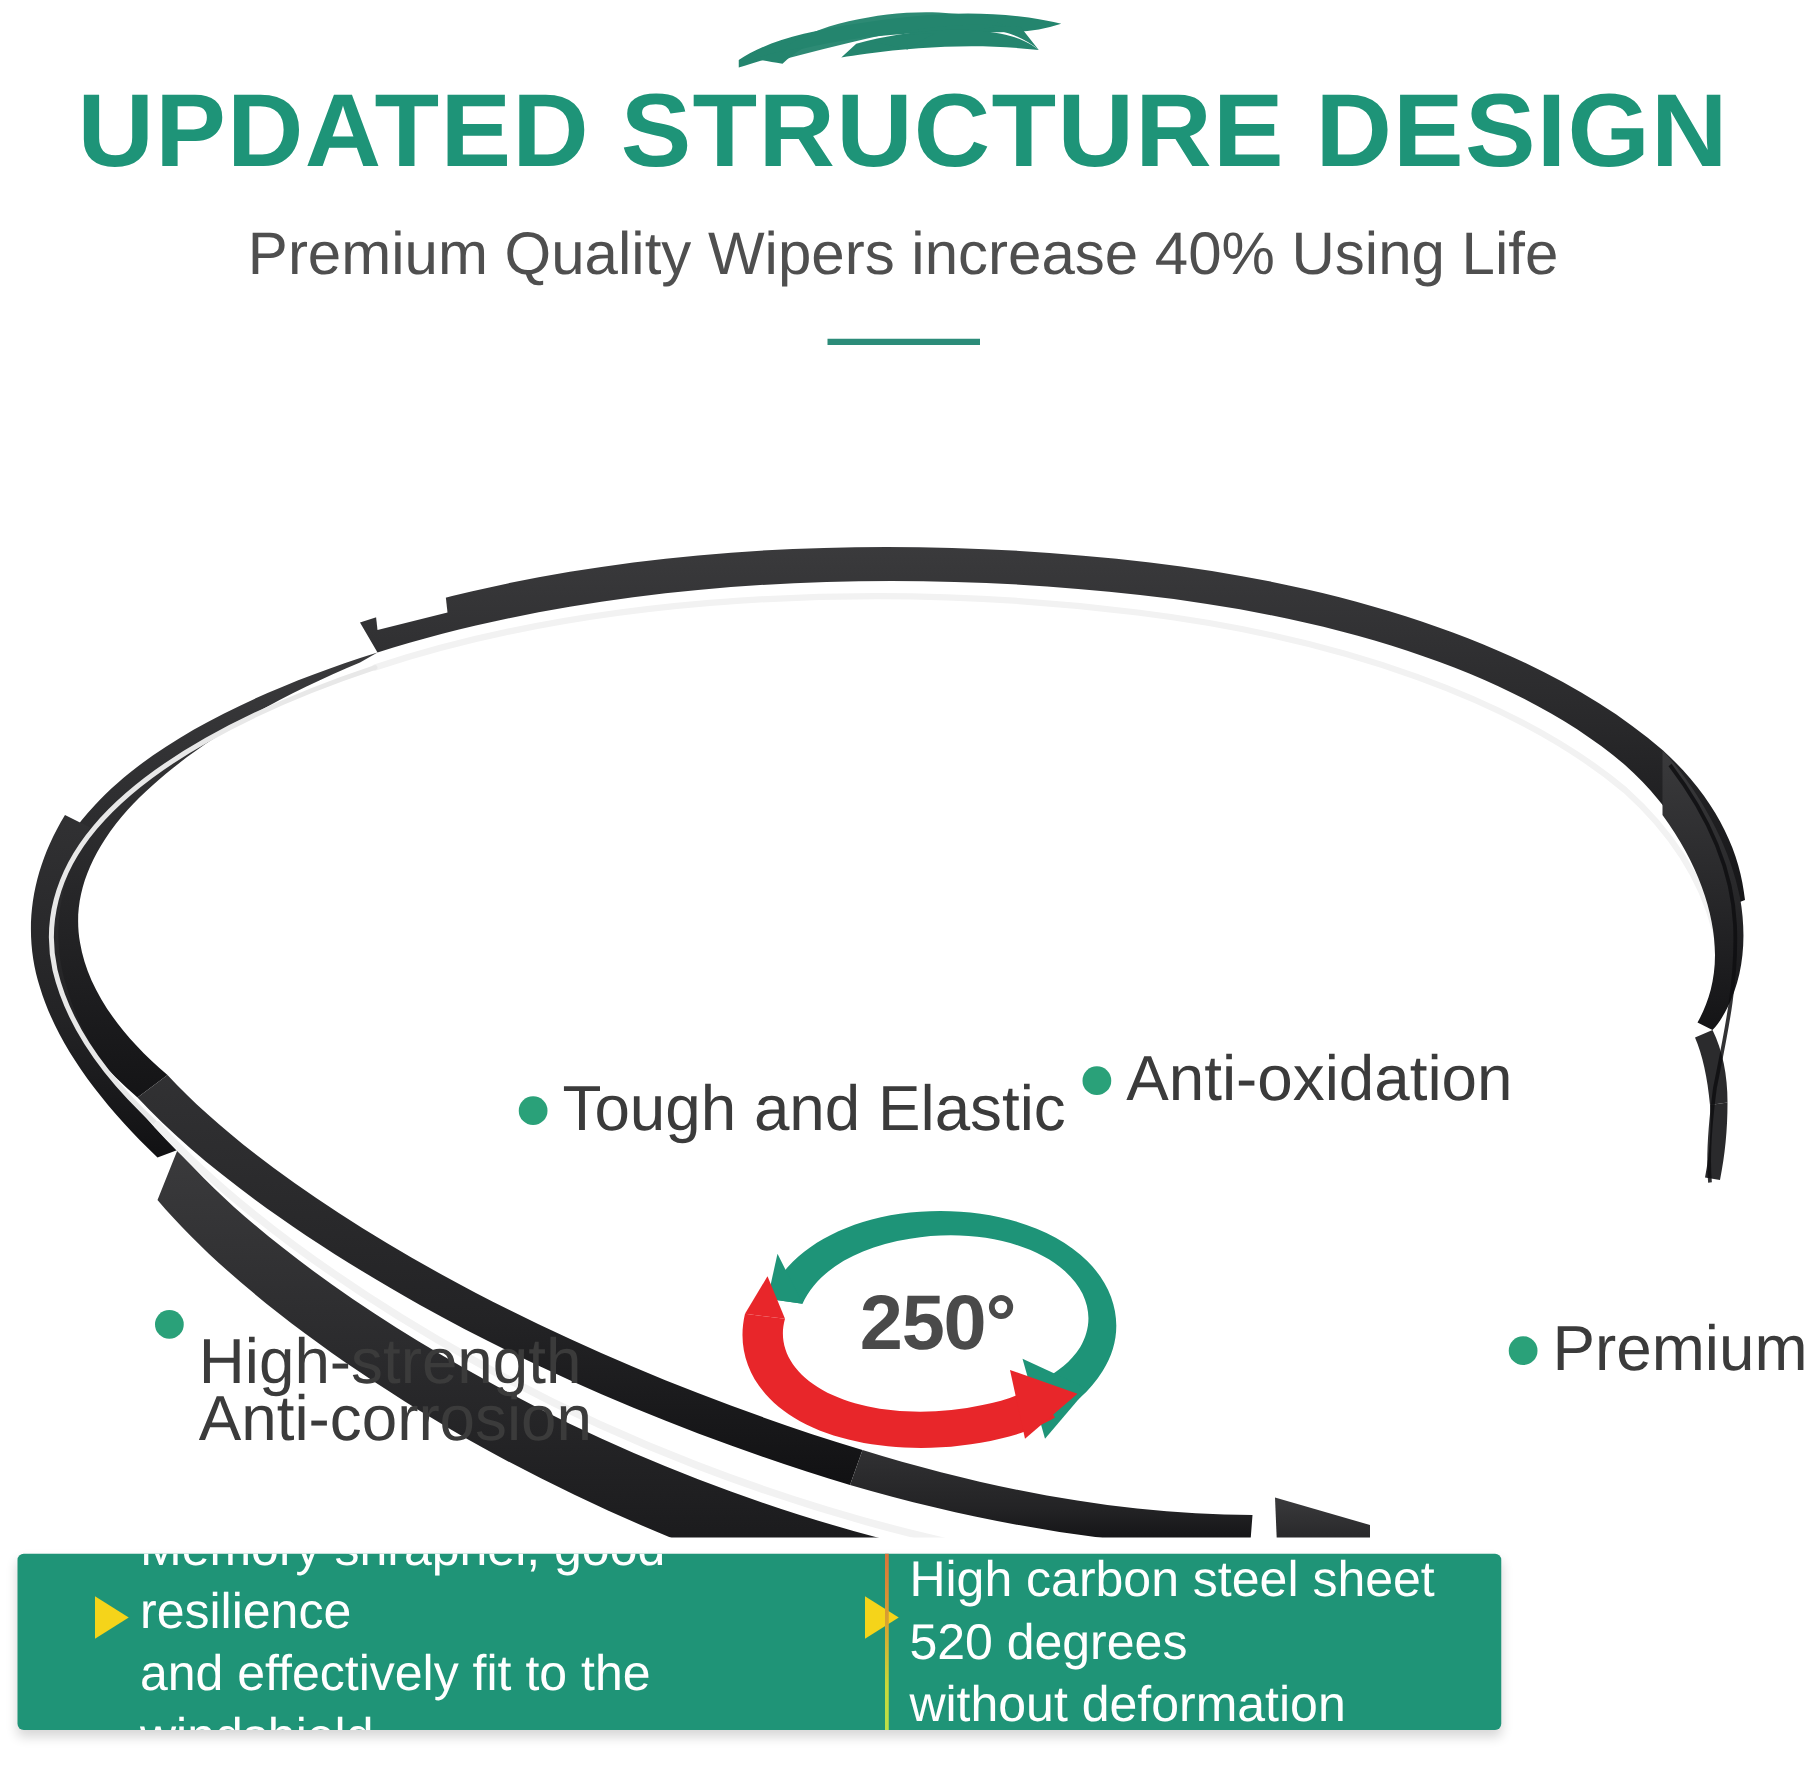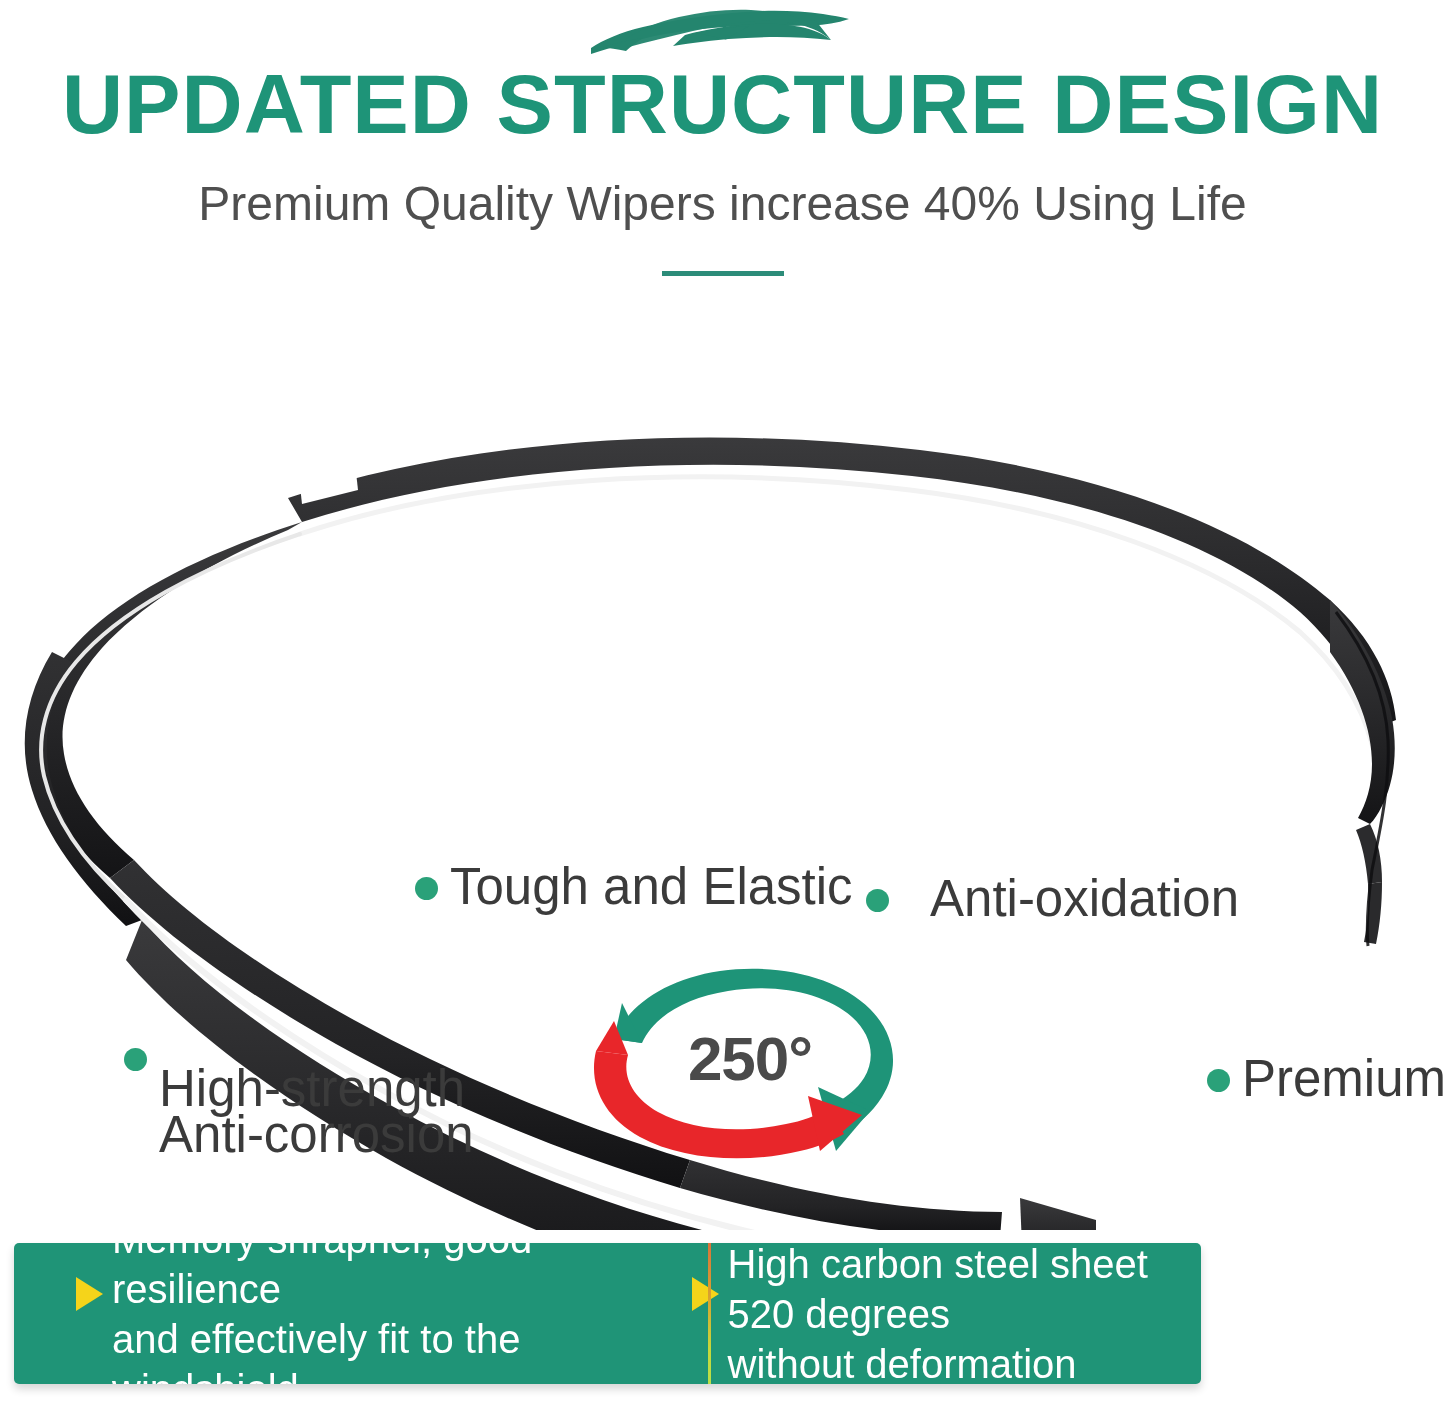--- a/index.html
+++ b/index.html
@@ -98,21 +98,21 @@
     margin-top: 13px;
     margin-right: 12px;
   }
   .feature .label {
     font-family: "Liberation Sans Narrow", "Liberation Sans", sans-serif;
     font-size: 51px;
     line-height: 46px;
     color: #3b3b3b;
   }
   #feature-tough   { left: 415px;  top: 564px; }
-  #feature-anti-ox { left: 866px;  top: 576px; gap: 29px; }
+  #feature-anti-ox { left: 866px;  top: 540px; }
   #feature-high    { left: 124px;  top: 735px; }
   #feature-quiet   { left: 1207px; top: 756px; }
 
   
   #badge-360 {
     position: absolute;
     left: 570px;
     top: 655px;
     width: 350px;
     height: 210px;

